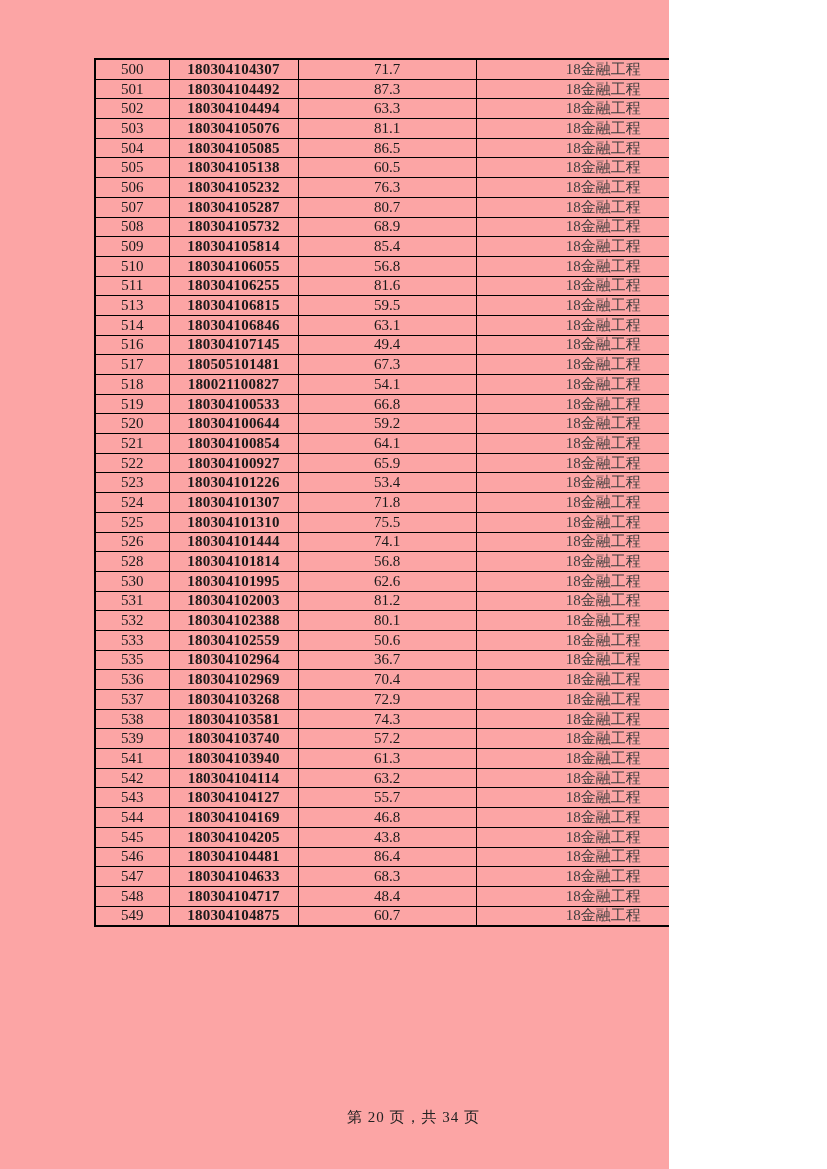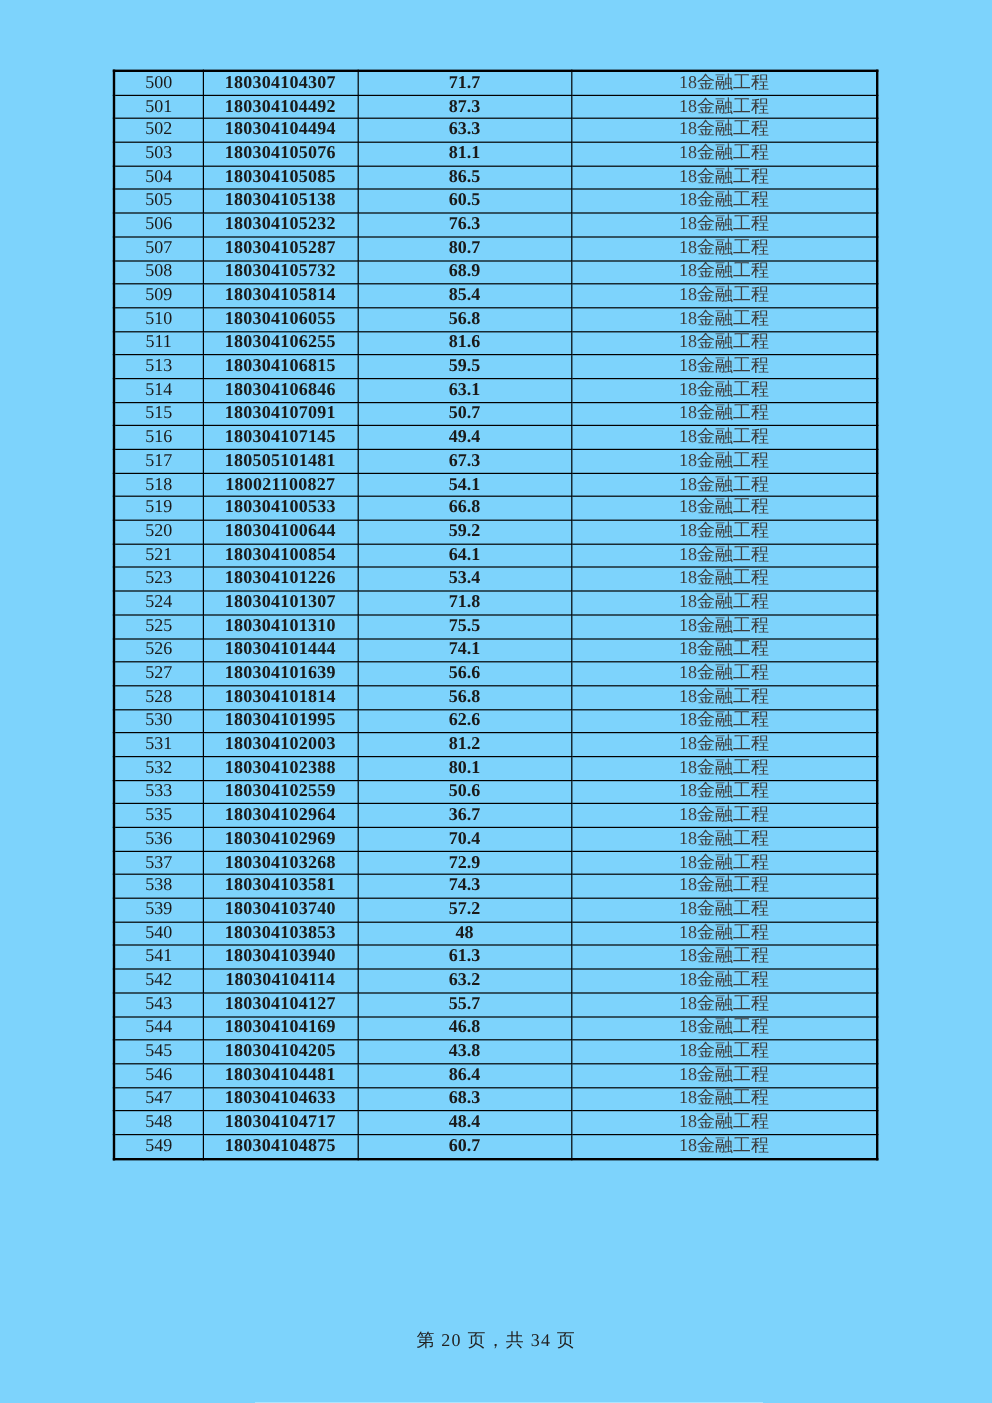--- a/index.html
+++ b/index.html
@@ -8,23 +8,23 @@
     background: #ffffff;
   }
   body {
     width: 827px;
     height: 1169px;
     font-family: "Liberation Serif", "DejaVu Serif", serif;
     color: #1a1a1a;
   }
   .page {
     position: relative;
-    width: 827px;
+    width: 669px;
     height: 1169px;
-    background: #7dd3fc;
+    background: #fca5a5;
     overflow: hidden;
   }
   table.score-table {
     position: absolute;
     left: 94px;
     top: 58px;
     width: 636px;
     border-collapse: collapse;
     table-layout: fixed;
     border: 2px solid #000000;
@@ -35,21 +35,21 @@
     padding: 0;
     text-align: center;
     vertical-align: middle;
     font-size: 15px;
     line-height: 1;
     white-space: nowrap;
     overflow: hidden;
   }
   td.c-rank   { font-weight: normal; }
   td.c-id     { font-weight: bold; letter-spacing: 0.2px; }
-  td.c-score  { font-weight: bold; }
+  td.c-score  { font-weight: normal; }
   td.c-class  { color: #3d3d3d; }
   .footer {
     position: absolute;
     top: 1108px;
     left: 0;
     width: 827px;
     text-align: center;
     font-size: 15px;
     color: #222222;
     letter-spacing: 1px;
@@ -146,26 +146,20 @@
       <td class="c-score">59.5</td>
       <td class="c-class">18金融工程</td>
     </tr>
         <tr>
       <td class="c-rank">514</td>
       <td class="c-id">180304106846</td>
       <td class="c-score">63.1</td>
       <td class="c-class">18金融工程</td>
     </tr>
         <tr>
-      <td class="c-rank">515</td>
-      <td class="c-id">180304107091</td>
-      <td class="c-score">50.7</td>
-      <td class="c-class">18金融工程</td>
-    </tr>
-        <tr>
       <td class="c-rank">516</td>
       <td class="c-id">180304107145</td>
       <td class="c-score">49.4</td>
       <td class="c-class">18金融工程</td>
     </tr>
         <tr>
       <td class="c-rank">517</td>
       <td class="c-id">180505101481</td>
       <td class="c-score">67.3</td>
       <td class="c-class">18金融工程</td>
@@ -188,20 +182,26 @@
       <td class="c-score">59.2</td>
       <td class="c-class">18金融工程</td>
     </tr>
         <tr>
       <td class="c-rank">521</td>
       <td class="c-id">180304100854</td>
       <td class="c-score">64.1</td>
       <td class="c-class">18金融工程</td>
     </tr>
         <tr>
+      <td class="c-rank">522</td>
+      <td class="c-id">180304100927</td>
+      <td class="c-score">65.9</td>
+      <td class="c-class">18金融工程</td>
+    </tr>
+        <tr>
       <td class="c-rank">523</td>
       <td class="c-id">180304101226</td>
       <td class="c-score">53.4</td>
       <td class="c-class">18金融工程</td>
     </tr>
         <tr>
       <td class="c-rank">524</td>
       <td class="c-id">180304101307</td>
       <td class="c-score">71.8</td>
       <td class="c-class">18金融工程</td>
@@ -212,26 +212,20 @@
       <td class="c-score">75.5</td>
       <td class="c-class">18金融工程</td>
     </tr>
         <tr>
       <td class="c-rank">526</td>
       <td class="c-id">180304101444</td>
       <td class="c-score">74.1</td>
       <td class="c-class">18金融工程</td>
     </tr>
         <tr>
-      <td class="c-rank">527</td>
-      <td class="c-id">180304101639</td>
-      <td class="c-score">56.6</td>
-      <td class="c-class">18金融工程</td>
-    </tr>
-        <tr>
       <td class="c-rank">528</td>
       <td class="c-id">180304101814</td>
       <td class="c-score">56.8</td>
       <td class="c-class">18金融工程</td>
     </tr>
         <tr>
       <td class="c-rank">530</td>
       <td class="c-id">180304101995</td>
       <td class="c-score">62.6</td>
       <td class="c-class">18金融工程</td>
@@ -278,26 +272,20 @@
       <td class="c-score">74.3</td>
       <td class="c-class">18金融工程</td>
     </tr>
         <tr>
       <td class="c-rank">539</td>
       <td class="c-id">180304103740</td>
       <td class="c-score">57.2</td>
       <td class="c-class">18金融工程</td>
     </tr>
         <tr>
-      <td class="c-rank">540</td>
-      <td class="c-id">180304103853</td>
-      <td class="c-score">48</td>
-      <td class="c-class">18金融工程</td>
-    </tr>
-        <tr>
       <td class="c-rank">541</td>
       <td class="c-id">180304103940</td>
       <td class="c-score">61.3</td>
       <td class="c-class">18金融工程</td>
     </tr>
         <tr>
       <td class="c-rank">542</td>
       <td class="c-id">180304104114</td>
       <td class="c-score">63.2</td>
       <td class="c-class">18金融工程</td>

